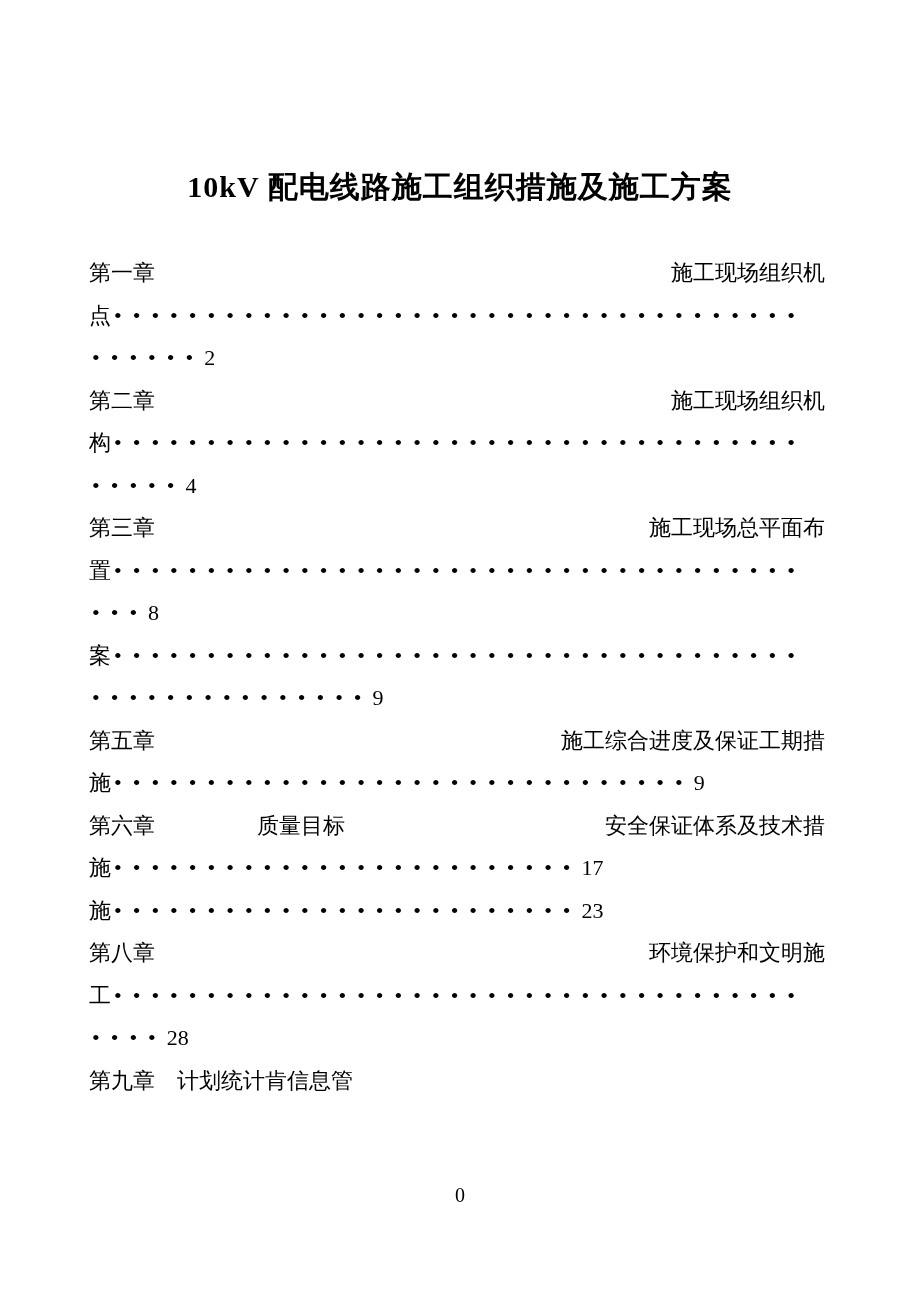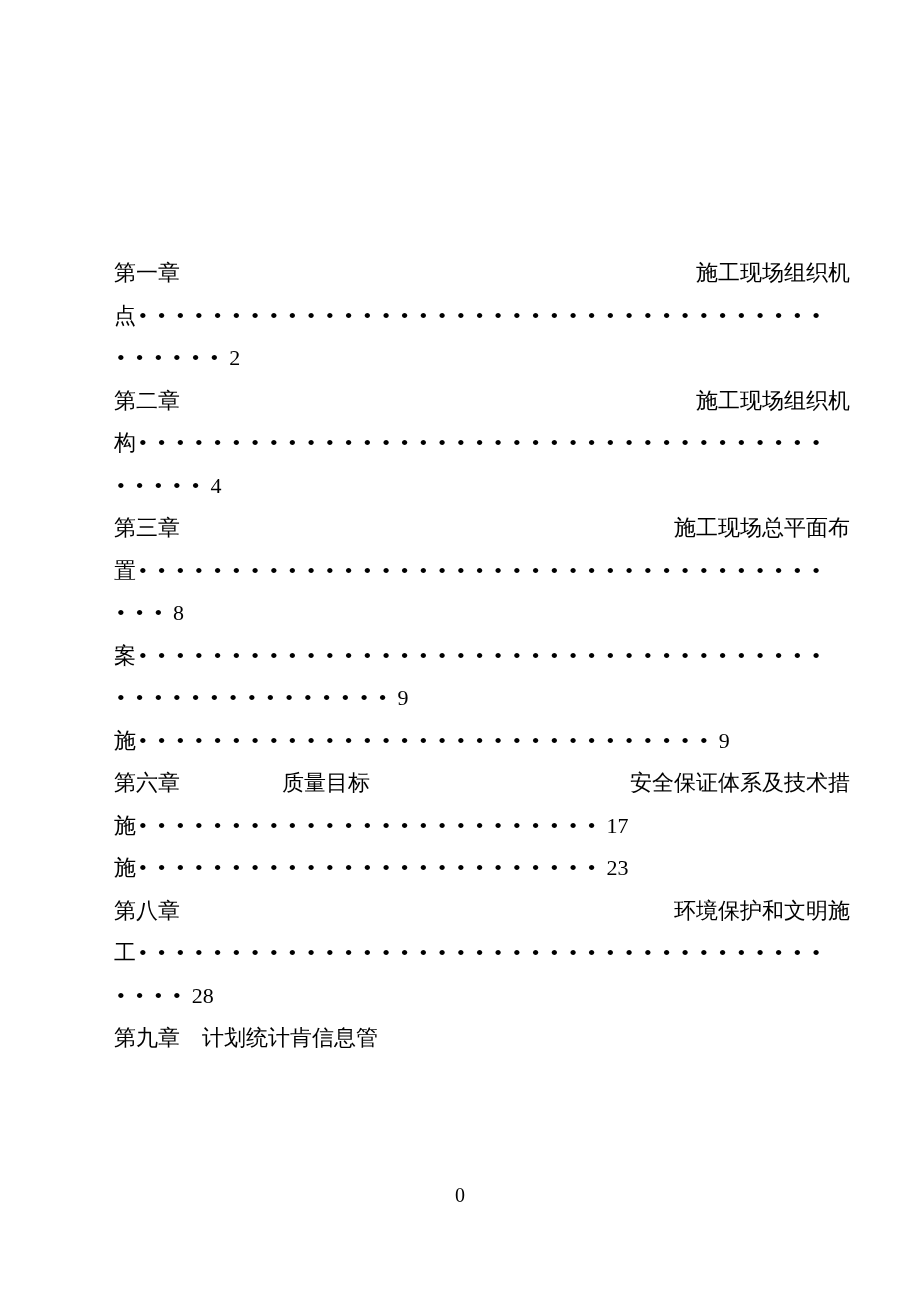--- a/index.html
+++ b/index.html
@@ -24,21 +24,21 @@
     margin: 0;
     text-align: center;
     font-size: 30px;
     font-weight: bold;
     letter-spacing: 1px;
     white-space: nowrap;
   }
   .toc {
     position: absolute;
     top: 252px;
-    left: 114px;
+    left: 89px;
     width: 736px;
   }
   .toc-line {
     display: flex;
     align-items: center;
     height: 42.5px;
     font-size: 22px;
     line-height: 42.5px;
     white-space: nowrap;
     overflow: hidden;
@@ -65,20 +65,21 @@
     left: 0;
     width: 100%;
     text-align: center;
     font-size: 20px;
   }
 </style>
 </head>
 <body>
 
 <div class="page">
+  <h1 class="doc-title">10kV 配电线路施工组织措施及施工方案</h1>
 
   <div class="toc" id="toc">
       <div class="toc-line">
         <span class="seg-left">第一章</span>
         <span class="seg-right">施工现场组织机</span>
       </div>
       <div class="toc-line">
         <span class="seg-left">点</span>
         <span class="seg-dots">•••••••••••••••••••••••••••••••••••••</span>
       </div>
@@ -112,20 +113,24 @@
       </div>
       <div class="toc-line">
         <span class="seg-left">案</span>
         <span class="seg-dots">•••••••••••••••••••••••••••••••••••••</span>
       </div>
       <div class="toc-line">
         <span class="seg-dots">•••••••••••••••</span>
         <span class="seg-page">9</span>
       </div>
       <div class="toc-line">
+        <span class="seg-left">第五章</span>
+        <span class="seg-right">施工综合进度及保证工期措</span>
+      </div>
+      <div class="toc-line">
         <span class="seg-left">施</span>
         <span class="seg-dots">•••••••••••••••••••••••••••••••</span>
         <span class="seg-page">9</span>
       </div>
       <div class="toc-line">
         <span class="seg-left">第六章</span>
         <span class="seg-mid">质量目标</span>
         <span class="seg-right">安全保证体系及技术措</span>
       </div>
       <div class="toc-line">

